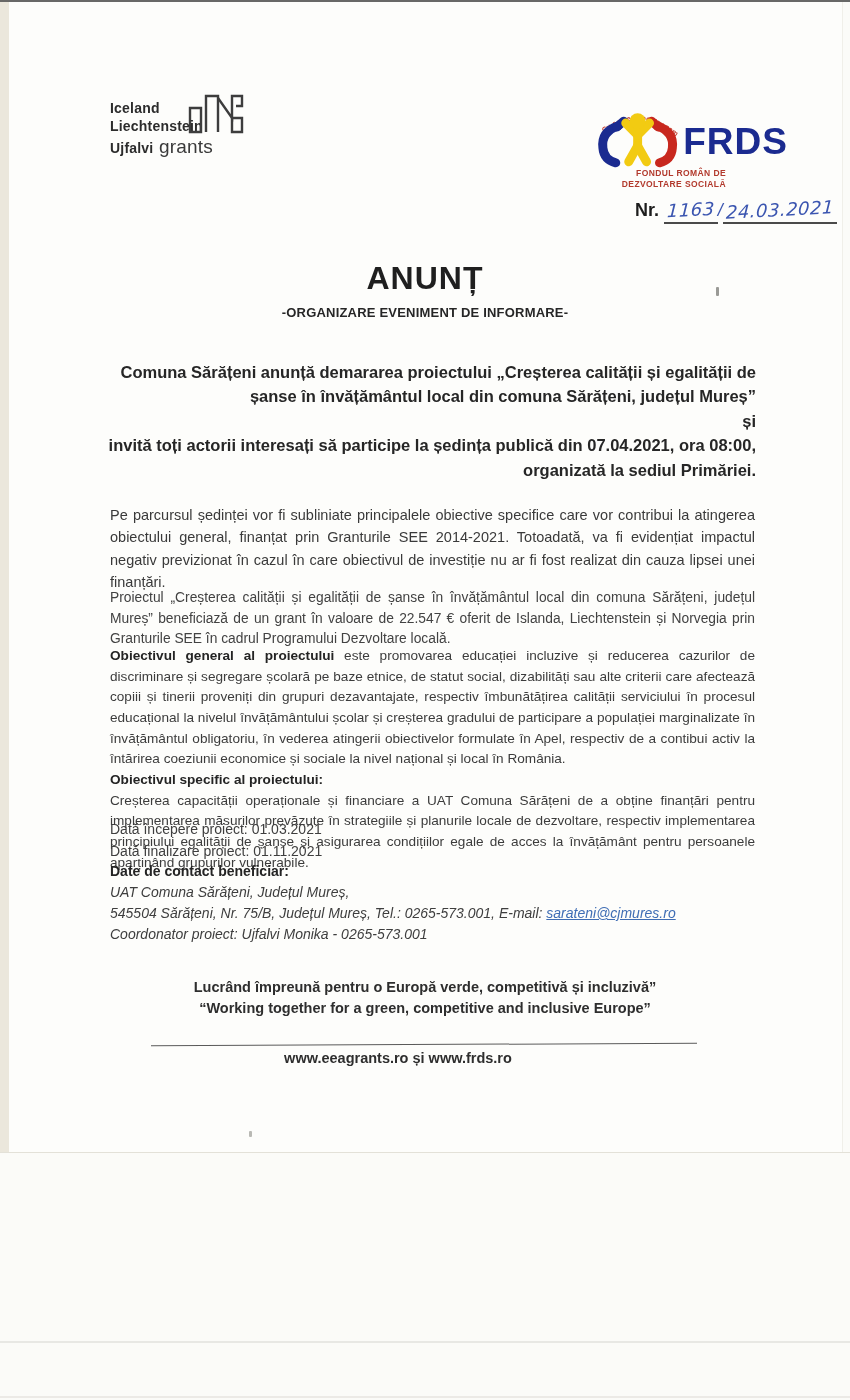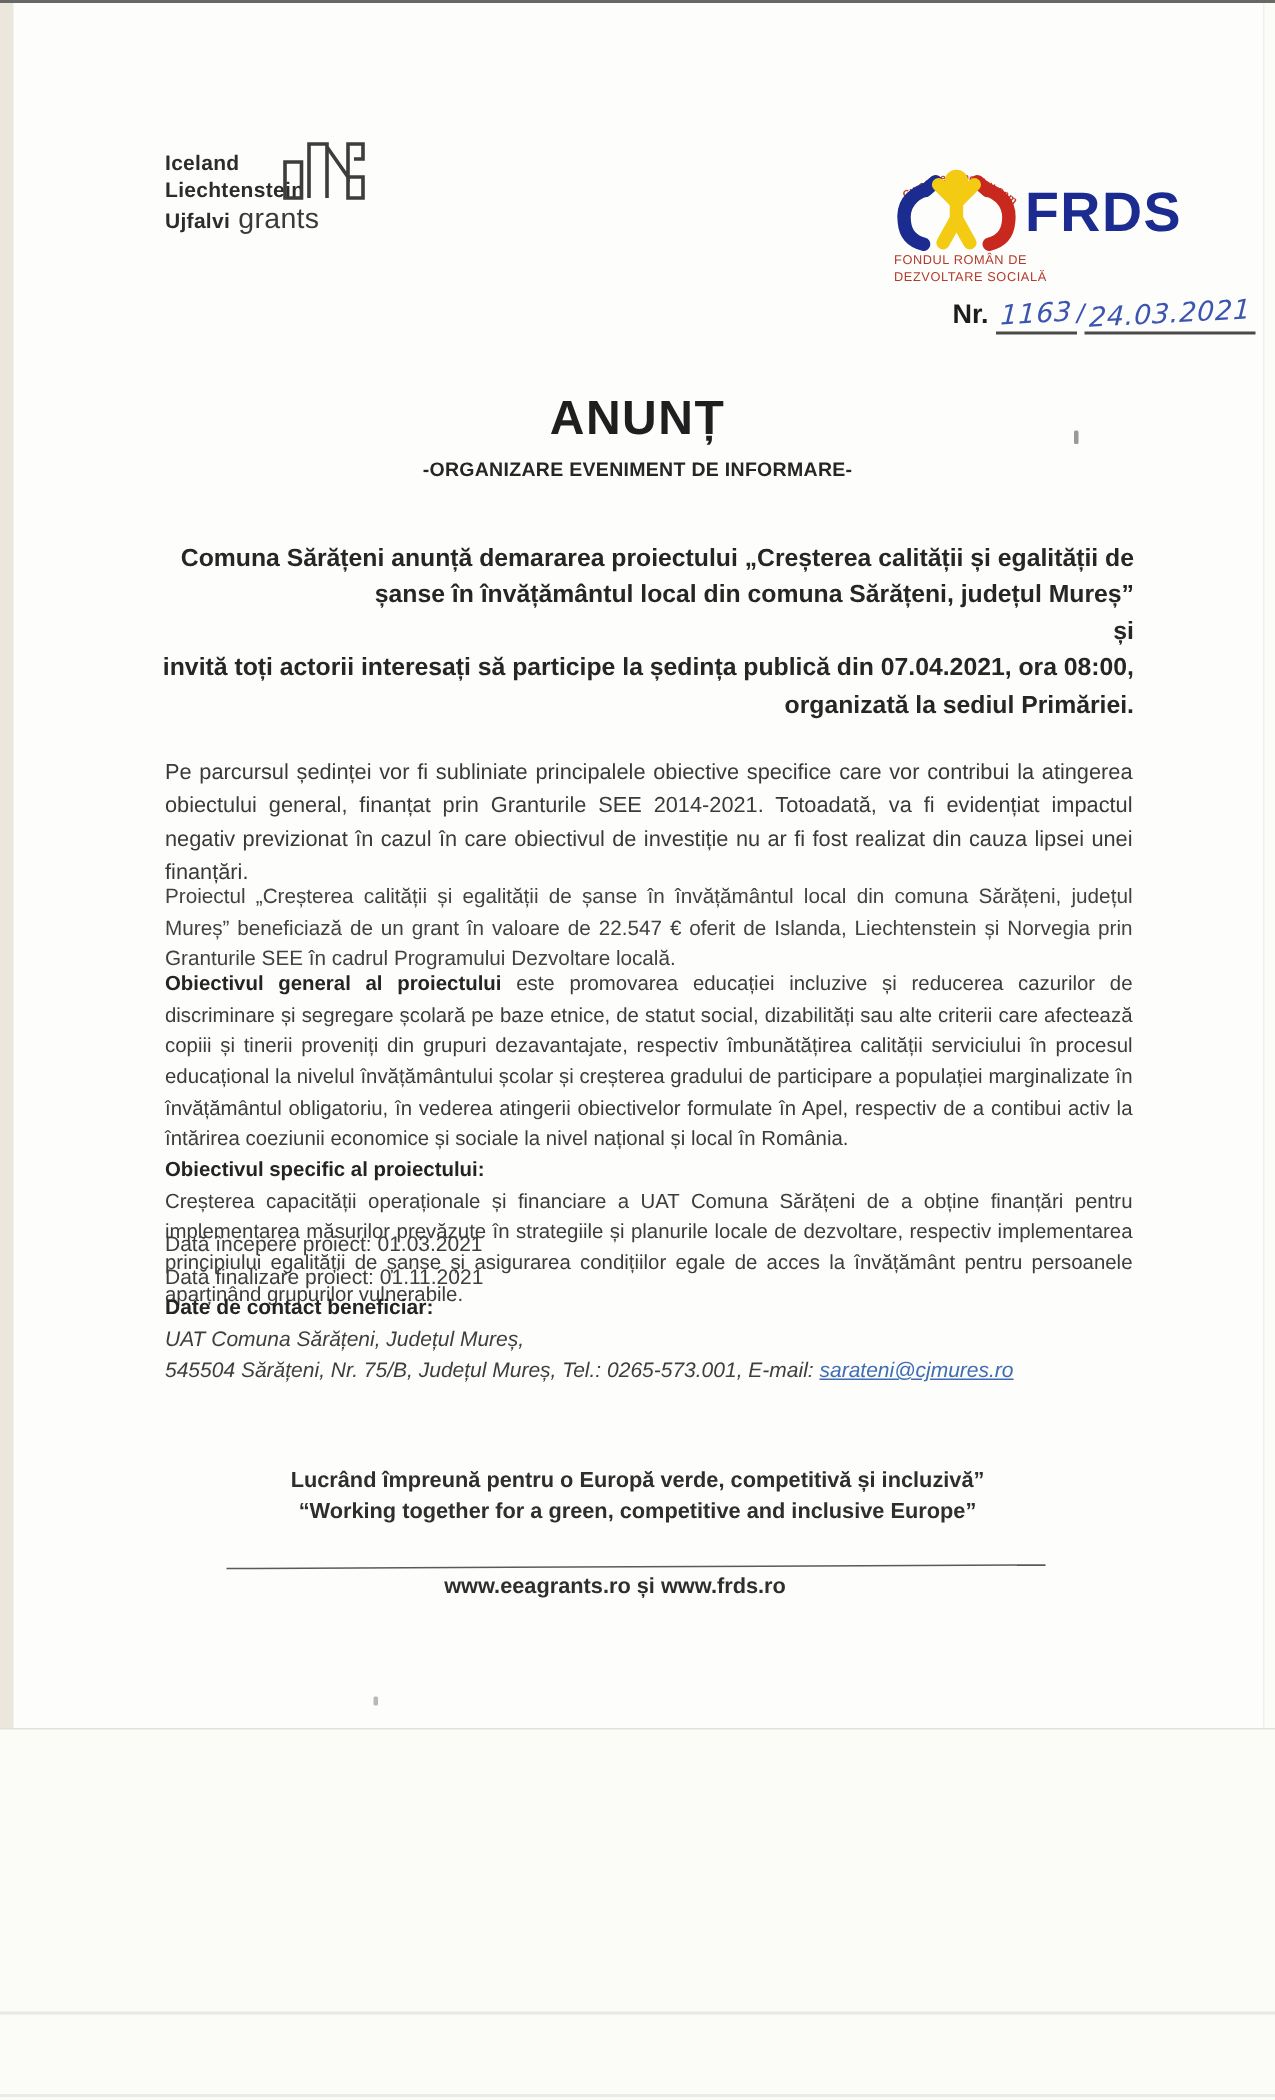--- a/index.html
+++ b/index.html
@@ -25,21 +25,21 @@
 
   
   .eea-logo{position:absolute;left:110px;top:100px;line-height:1.25;color:#2c2c2c;}
   .eea-logo .l1,.eea-logo .l2,.eea-logo .l3b{font-weight:bold;font-size:14px;letter-spacing:.2px;}
   .eea-logo .l3r{font-weight:normal;font-size:19px;letter-spacing:.2px;color:#3a3a3a;}
   .eea-glyph{position:absolute;left:186px;top:92px;}
 
   .frds-logo{position:absolute;left:588px;top:96px;width:200px;}
   .frds-row{display:flex;align-items:center;}
   .frds-acronym{font-weight:900;font-size:37px;color:#1b2b90;letter-spacing:1px;margin-left:-4px;margin-top:14px;}
-  .frds-tagline{margin-top:-6px;margin-left:8px;text-align:left;font-weight:normal;font-size:8.5px;color:#b23a2d;line-height:1.25;letter-spacing:.4px;width:130px;}
+  .frds-tagline{margin-top:-6px;margin-left:8px;text-align:right;font-weight:bold;font-size:8.5px;color:#b23a2d;line-height:1.25;letter-spacing:.4px;width:130px;}
 
   
   .nr-line{position:absolute;left:635px;top:199px;font-size:18px;white-space:nowrap;}
   .nr-label{font-weight:bold;color:#1d1d1d;}
   .hw-seg{display:inline-block;border-bottom:2px solid #4a4a4a;padding:0 3px 1px 3px;}
   .hw{font-family:"DejaVu Sans", sans-serif;font-style:italic;color:#3b55b0;font-size:18px;letter-spacing:.5px;display:inline-block;transform:rotate(-3deg) skewX(-6deg);}
   .hw-slash{color:#3b55b0;font-style:italic;}
 
   
   .title{position:absolute;left:0;top:260px;width:850px;text-align:center;font-weight:bold;font-size:32px;color:#1f1f1f;letter-spacing:1px;}
@@ -55,21 +55,21 @@
   .obj-heading{font-weight:bold;color:#242424;text-align:left;}
 
   .dates{position:absolute;left:110px;top:819px;font-size:14px;line-height:1.55;color:#3e3e3e;}
   .contact{position:absolute;left:110px;top:861px;font-size:14px;line-height:1.5;color:#3e3e3e;}
   .contact-heading{font-weight:bold;font-style:normal;color:#242424;}
   .contact .it{font-style:italic;}
   .email-link{color:#3f6db4;font-style:italic;text-decoration:underline;cursor:pointer;}
 
   .footer-quotes{position:absolute;left:0;top:977px;width:850px;text-align:center;font-weight:bold;font-size:14.5px;line-height:1.45;color:#2e2e2e;}
   .rule{position:absolute;left:151px;top:1044px;width:546px;height:1px;background:#5a5a5a;transform:rotate(-0.25deg);}
-  .footer-links{position:absolute;left:12px;top:1050px;width:796px;text-align:center;font-weight:bold;font-size:14.5px;color:#2e2e2e;}
+  .footer-links{position:absolute;left:0;top:1050px;width:796px;text-align:center;font-weight:bold;font-size:14.5px;color:#2e2e2e;}
 </style>
 </head>
 <body>
 
 <div class="scan">
   <div class="page"></div>
   <div class="top-edge"></div>
   <div class="left-strip"></div>
 
   <div class="eea-logo">
@@ -153,20 +153,21 @@
 
   <div class="dates">
     <div>Dată începere proiect: 01.03.2021</div>
     <div>Dată finalizare proiect: 01.11.2021</div>
   </div>
 
   <div class="contact">
     <div class="contact-heading">Date de contact beneficiar:</div>
     <div class="it">UAT Comuna Sărățeni, Județul Mureș,</div>
     <div class="it"><span>545504 Sărățeni, Nr. 75/B, Județul Mureș, Tel.: 0265-573.001, E-mail: </span><a class="email-link">sarateni@cjmures.ro</a></div>
+    <div class="it">Coordonator proiect: Ujfalvi Monika - 0265-573.001</div>
   </div>
 
   <div class="footer-quotes">
     <div>Lucrând împreună pentru o Europă verde, competitivă și incluzivă”</div>
     <div>“Working together for a green, competitive and inclusive Europe”</div>
   </div>
   <div class="rule"></div>
   <div class="footer-links">www.eeagrants.ro și www.frds.ro</div>
 
   <div class="speck"></div>

